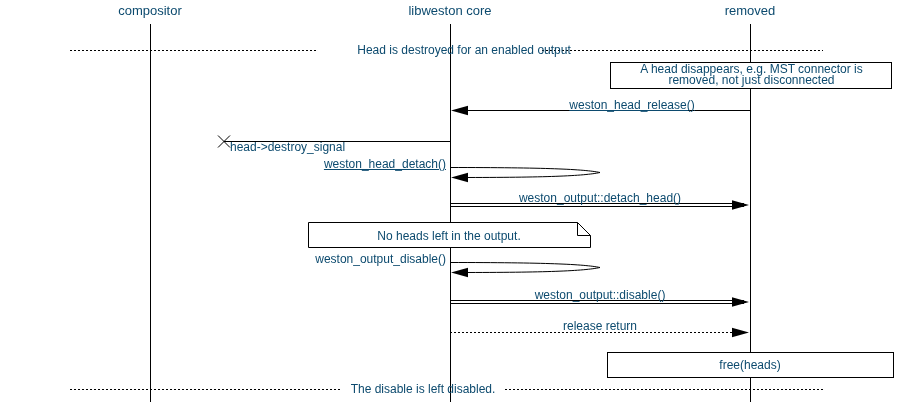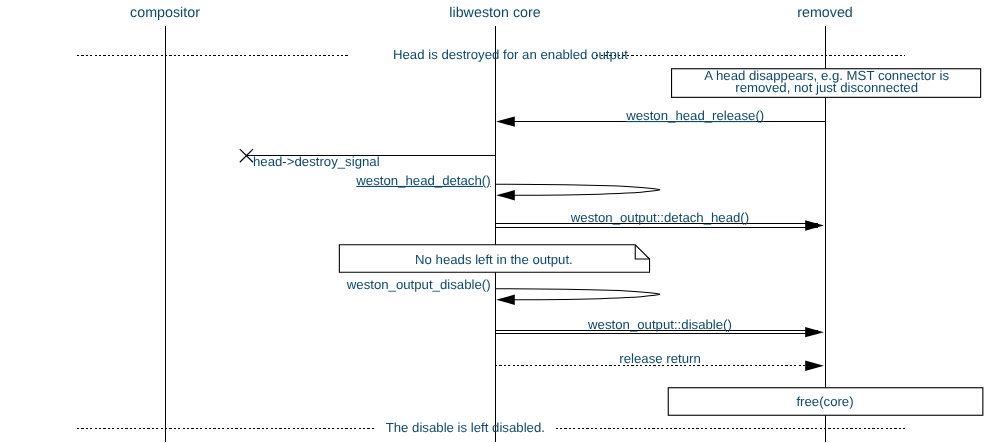--- a/index.html
+++ b/index.html
@@ -112,21 +112,21 @@
   <div class="txt actor-label" style="left:750px;top:4px;">removed</div>
 
   <div class="txt center" style="left:428px;top:44px;margin-left:36px;">Head is destroyed for an enabled output</div>
   <div class="txt center" style="left:423px;top:383px;">The disable is left disabled.</div>
 
   <div class="note-text" style="left:611px;top:64px;width:281px;">
     <div>A head disappears, e.g. MST connector is</div>
     <div>removed, not just disconnected</div>
   </div>
   <div class="txt center" style="left:449px;top:230px;">No heads left in the output.</div>
-  <div class="txt center" style="left:750px;top:359px;">free(core)</div>
+  <div class="txt center" style="left:750px;top:359px;">free(heads)</div>
 
   <div class="txt center" style="left:632px;top:99px;text-decoration:underline;">weston_head_release()</div>
   <div class="txt" style="left:230px;top:129px;margin-top:12px;">head-&gt;destroy_signal</div>
   <div class="txt right-edge" style="left:446px;top:158px;text-decoration:underline;">weston_head_detach()</div>
   <div class="txt center" style="left:600px;top:192px;">weston_output::detach_head()</div>
   <div class="txt right-edge" style="left:446px;top:253px;">weston_output_disable()</div>
   <div class="txt center" style="left:600px;top:289px;">weston_output::disable()</div>
   <div class="txt center" style="left:600px;top:320px;">release return</div>
 
 </div>

